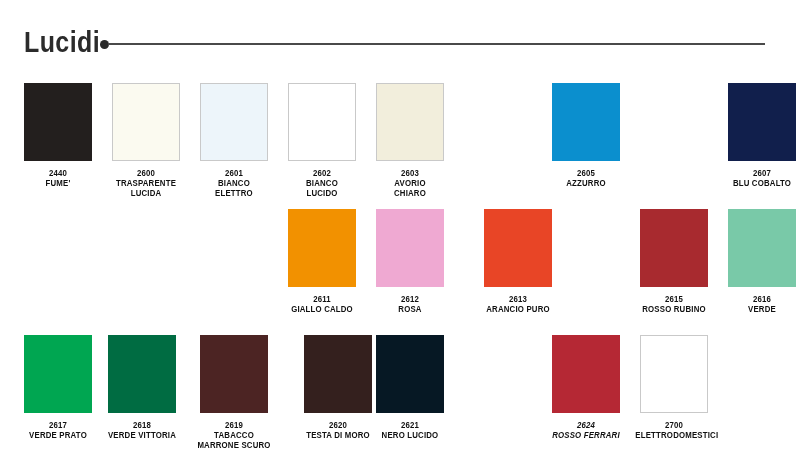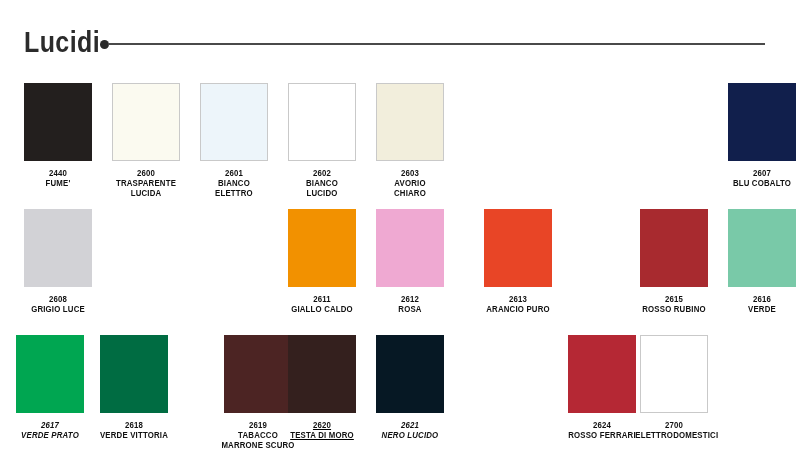--- a/index.html
+++ b/index.html
@@ -153,110 +153,110 @@
         </div>
       </div>
       <div class="swatch-cell" style="left: 368px;">
         <div class="chip bordered" style="background: rgb(242, 238, 220);"></div>
         <div class="chip-label">
           <span class="chip-code">2603</span>
           <span class="chip-name">AVORIO
 CHIARO</span>
         </div>
       </div>
+      <div class="swatch-cell" style="left: 544px;">
+        <div class="chip" style="background: rgb(11, 143, 206);"></div>
+        <div class="chip-label">
+          <span class="chip-code">2605</span>
+          <span class="chip-name">AZZURRO</span>
+        </div>
+      </div>
       <div class="swatch-cell" style="left: 720px;">
         <div class="chip" style="background: rgb(17, 31, 76);"></div>
         <div class="chip-label">
           <span class="chip-code">2607</span>
           <span class="chip-name">BLU COBALTO</span>
+        </div>
+      </div>
+    </div>
+    <div class="swatch-row">
+      <div class="swatch-cell" style="left: 280px;">
+        <div class="chip" style="background: rgb(242, 145, 0);"></div>
+        <div class="chip-label">
+          <span class="chip-code">2611</span>
+          <span class="chip-name">GIALLO CALDO</span>
+        </div>
+      </div>
+      <div class="swatch-cell" style="left: 368px;">
+        <div class="chip" style="background: rgb(239, 169, 210);"></div>
+        <div class="chip-label">
+          <span class="chip-code">2612</span>
+          <span class="chip-name">ROSA</span>
+        </div>
+      </div>
+      <div class="swatch-cell" style="left: 476px;">
+        <div class="chip" style="background: rgb(232, 69, 38);"></div>
+        <div class="chip-label">
+          <span class="chip-code">2613</span>
+          <span class="chip-name">ARANCIO PURO</span>
+        </div>
+      </div>
+      <div class="swatch-cell" style="left: 632px;">
+        <div class="chip" style="background: rgb(168, 42, 47);"></div>
+        <div class="chip-label">
+          <span class="chip-code">2615</span>
+          <span class="chip-name">ROSSO RUBINO</span>
+        </div>
+      </div>
+      <div class="swatch-cell" style="left: 720px;">
+        <div class="chip" style="background: rgb(121, 201, 168);"></div>
+        <div class="chip-label">
+          <span class="chip-code">2616</span>
+          <span class="chip-name">VERDE</span>
         </div>
       </div>
     </div>
     <div class="swatch-row">
       <div class="swatch-cell" style="left: 16px;">
-        <div class="chip" style="background: rgb(210, 210, 214);"></div>
-        <div class="chip-label">
-          <span class="chip-code">2608</span>
-          <span class="chip-name">GRIGIO LUCE</span>
-        </div>
-      </div>
-      <div class="swatch-cell" style="left: 280px;">
-        <div class="chip" style="background: rgb(242, 145, 0);"></div>
-        <div class="chip-label">
-          <span class="chip-code">2611</span>
-          <span class="chip-name">GIALLO CALDO</span>
-        </div>
-      </div>
-      <div class="swatch-cell" style="left: 368px;">
-        <div class="chip" style="background: rgb(239, 169, 210);"></div>
-        <div class="chip-label">
-          <span class="chip-code">2612</span>
-          <span class="chip-name">ROSA</span>
-        </div>
-      </div>
-      <div class="swatch-cell" style="left: 476px;">
-        <div class="chip" style="background: rgb(232, 69, 38);"></div>
-        <div class="chip-label">
-          <span class="chip-code">2613</span>
-          <span class="chip-name">ARANCIO PURO</span>
-        </div>
-      </div>
-      <div class="swatch-cell" style="left: 632px;">
-        <div class="chip" style="background: rgb(168, 42, 47);"></div>
-        <div class="chip-label">
-          <span class="chip-code">2615</span>
-          <span class="chip-name">ROSSO RUBINO</span>
-        </div>
-      </div>
-      <div class="swatch-cell" style="left: 720px;">
-        <div class="chip" style="background: rgb(121, 201, 168);"></div>
-        <div class="chip-label">
-          <span class="chip-code">2616</span>
-          <span class="chip-name">VERDE</span>
-        </div>
-      </div>
-    </div>
-    <div class="swatch-row">
-      <div class="swatch-cell" style="left: 8px; font-style: italic;">
         <div class="chip" style="background: rgb(0, 166, 81);"></div>
         <div class="chip-label">
           <span class="chip-code">2617</span>
           <span class="chip-name">VERDE PRATO</span>
         </div>
       </div>
-      <div class="swatch-cell" style="left: 92px;">
+      <div class="swatch-cell" style="left: 100px;">
         <div class="chip" style="background: rgb(0, 108, 66);"></div>
         <div class="chip-label">
           <span class="chip-code">2618</span>
           <span class="chip-name">VERDE VITTORIA</span>
         </div>
       </div>
-      <div class="swatch-cell" style="left: 192px; margin-left: 24px;">
+      <div class="swatch-cell" style="left: 192px;">
         <div class="chip" style="background: rgb(76, 36, 35);"></div>
         <div class="chip-label">
           <span class="chip-code">2619</span>
           <span class="chip-name">TABACCO
 MARRONE SCURO</span>
         </div>
       </div>
-      <div class="swatch-cell" style="left: 280px; text-decoration: underline;">
+      <div class="swatch-cell" style="left: 296px;">
         <div class="chip" style="background: rgb(52, 32, 30);"></div>
         <div class="chip-label">
           <span class="chip-code">2620</span>
           <span class="chip-name">TESTA DI MORO</span>
         </div>
       </div>
-      <div class="swatch-cell" style="left: 368px; font-style: italic;">
+      <div class="swatch-cell" style="left: 368px;">
         <div class="chip" style="background: rgb(6, 24, 36);"></div>
         <div class="chip-label">
           <span class="chip-code">2621</span>
           <span class="chip-name">NERO LUCIDO</span>
         </div>
       </div>
-      <div class="swatch-cell" style="left: 560px;">
+      <div class="swatch-cell" style="left: 544px; font-style: italic;">
         <div class="chip" style="background: rgb(181, 40, 52);"></div>
         <div class="chip-label">
           <span class="chip-code">2624</span>
           <span class="chip-name">ROSSO FERRARI</span>
         </div>
       </div>
       <div class="swatch-cell" style="left: 632px;">
         <div class="chip bordered" style="background: rgb(255, 255, 255);"></div>
         <div class="chip-label">
           <span class="chip-code">2700</span>

